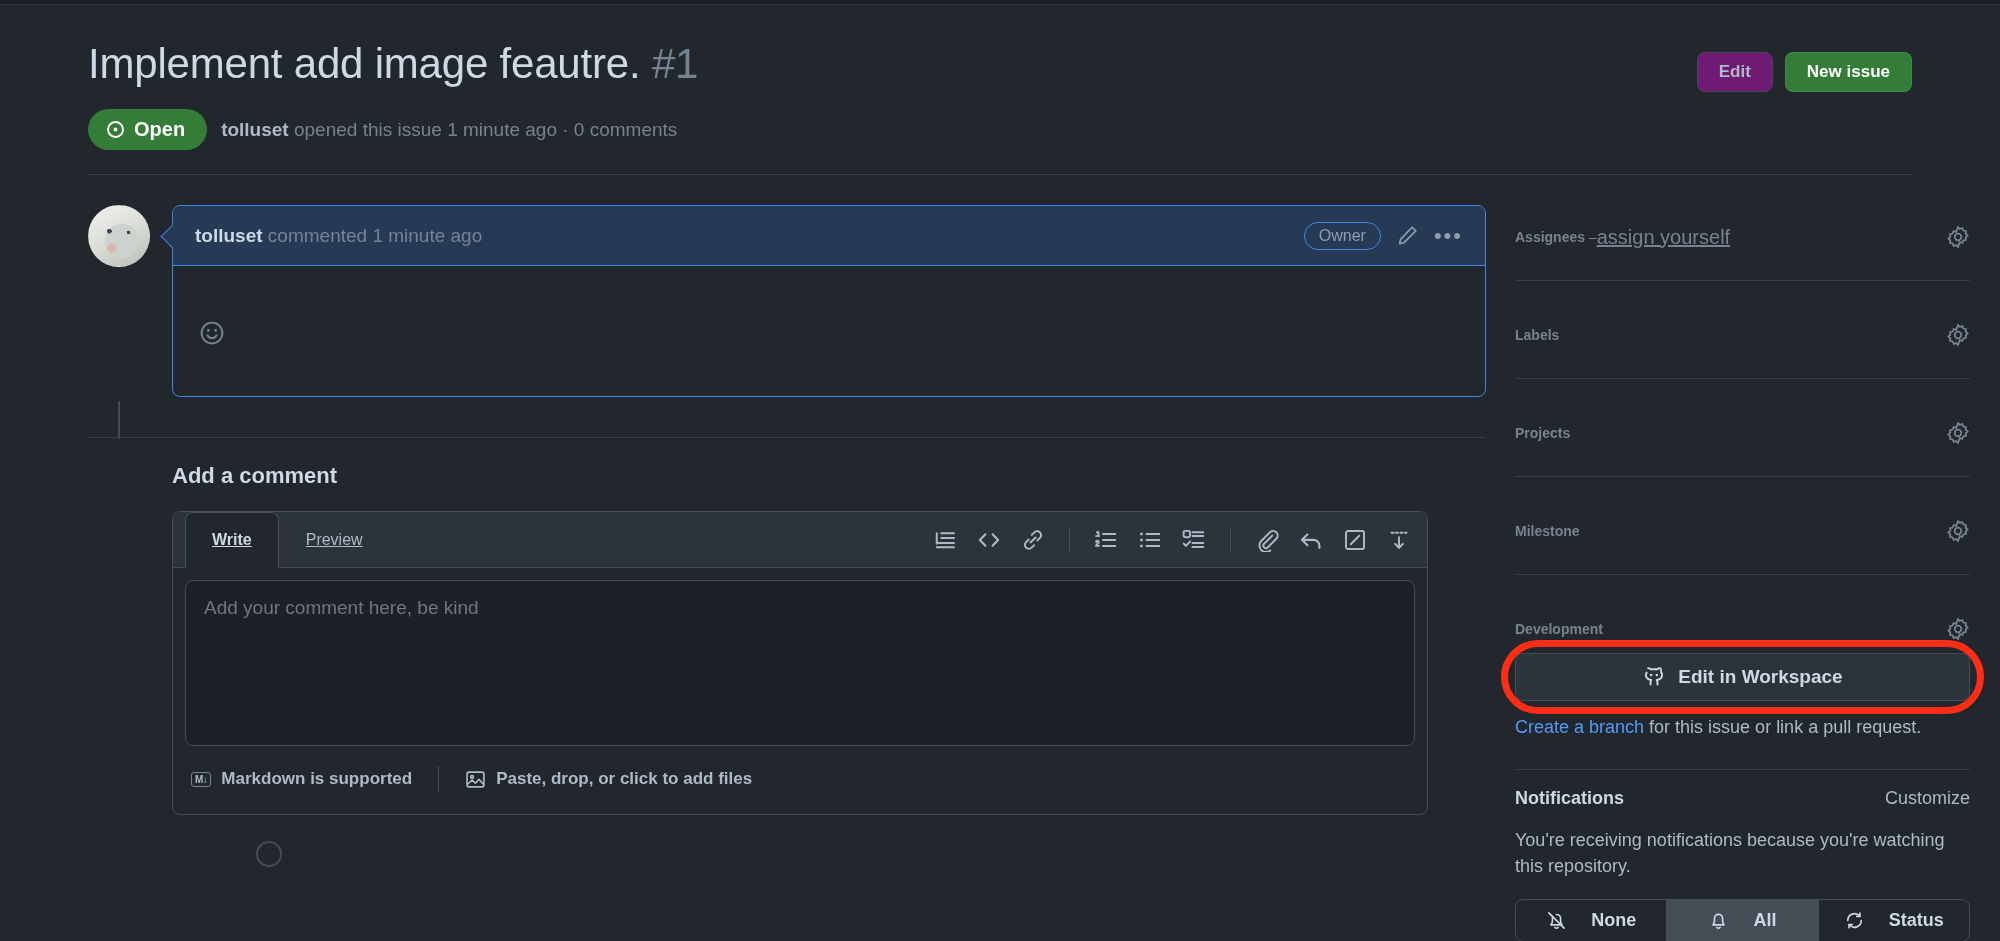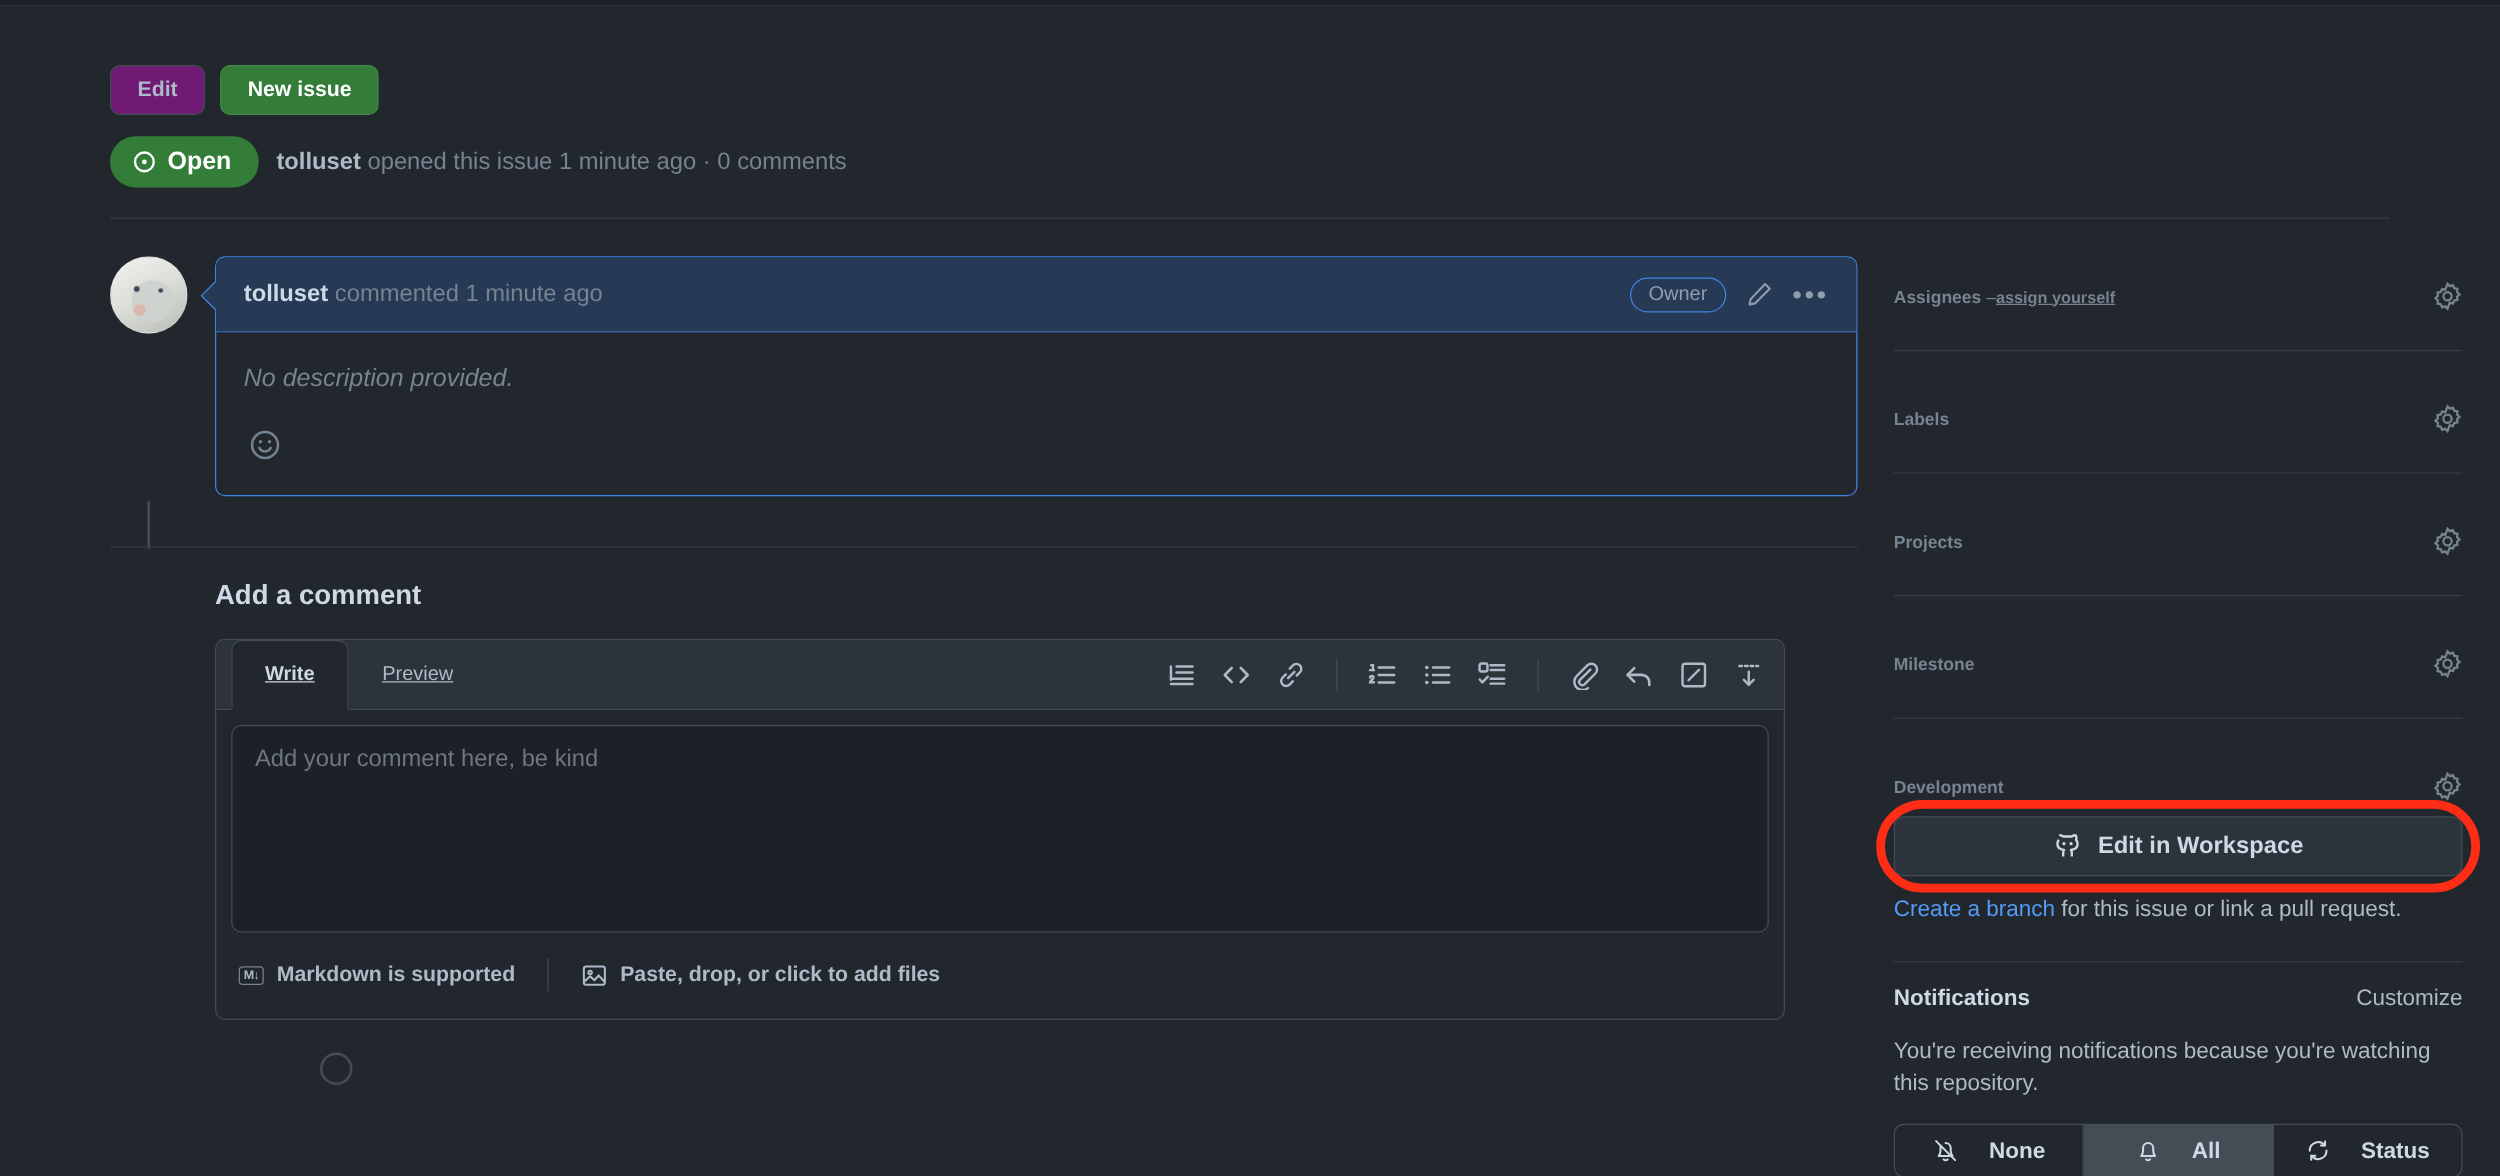--- a/index.html
+++ b/index.html
@@ -191,21 +191,21 @@
     margin-top: 26px; margin-left: 84px; width: 26px; height: 26px;
     border: 2px solid #444c56; border-radius: 50%;
   }
 
   
   .side-section { padding: 10px 0 0 0; }
   .side-row { display: flex; align-items: center; }
   .side-title { font-size: 14px; font-weight: 700; color: #768390; }
   .side-title .sep { font-weight: 400; }
   .side-link {
-    font-size: 13px; font-weight: 700; color: #768390;
+    font-size: 20px; font-weight: 400; color: #768390;
     text-decoration: underline; cursor: pointer;
   }
   .gear { margin-left: auto; color: #768390; cursor: pointer; display: inline-flex; }
   .side-rule { height: 1px; background: #373e47; margin: 31px 0 0 0; }
   .side-gap-1 { height: 32px; }
 
   .dev-wrap { position: relative; margin-top: 12px; }
   .workspace-btn {
     width: 100%; display: flex; align-items: center; justify-content: center;
     gap: 12px; background: #2d333b; border: 1px solid #444c56;
@@ -238,20 +238,26 @@
   svg { display: block; }
 </style>
 </head>
 <body>
 
 <div class="top-hairline"></div>
 
 <div class="page">
 
   <div class="issue-header">
+    <div class="title-block">
+      <h1 class="issue-title">
+        <span>Implement add image feautre.</span>
+        <span class="issue-number">#1</span>
+      </h1>
+    </div>
     <div class="header-actions">
       <button class="btn btn-default">Edit</button>
       <button class="btn btn-primary">New issue</button>
     </div>
   </div>
 
   <div class="meta-row">
     <span class="state-badge">
       <span>
         <svg width="19" height="19" viewBox="0 0 16 16" fill="none" stroke="#ffffff" stroke-width="1.6">
@@ -283,21 +289,20 @@
               <span class="owner-badge">Owner</span>
               <span class="icon-btn">
                 <svg width="21" height="21" viewBox="0 0 16 16" fill="none" stroke="currentColor" stroke-width="1.3" stroke-linejoin="round">
                   <path d="M11.5 1.7 14.3 4.5 5.3 13.5 2 14.2 2.7 10.9z"></path>
                 </svg>
               </span>
               <span class="dots">•••</span>
             </span>
           </div>
           <div class="comment-body">
-            <div class="no-desc">No description provided.</div>
             <div class="reaction-btn">
               <svg width="26" height="26" viewBox="0 0 16 16" fill="none" stroke="currentColor" stroke-width="1.2">
                 <circle cx="8" cy="8" r="6.4"></circle>
                 <circle cx="5.8" cy="6.4" r="0.85" fill="currentColor" stroke="none"></circle>
                 <circle cx="10.2" cy="6.4" r="0.85" fill="currentColor" stroke="none"></circle>
                 <path d="M5.2 9.4a3.1 3.1 0 0 0 5.6 0" stroke-linecap="round"></path>
               </svg>
             </div>
           </div>
         </div>

